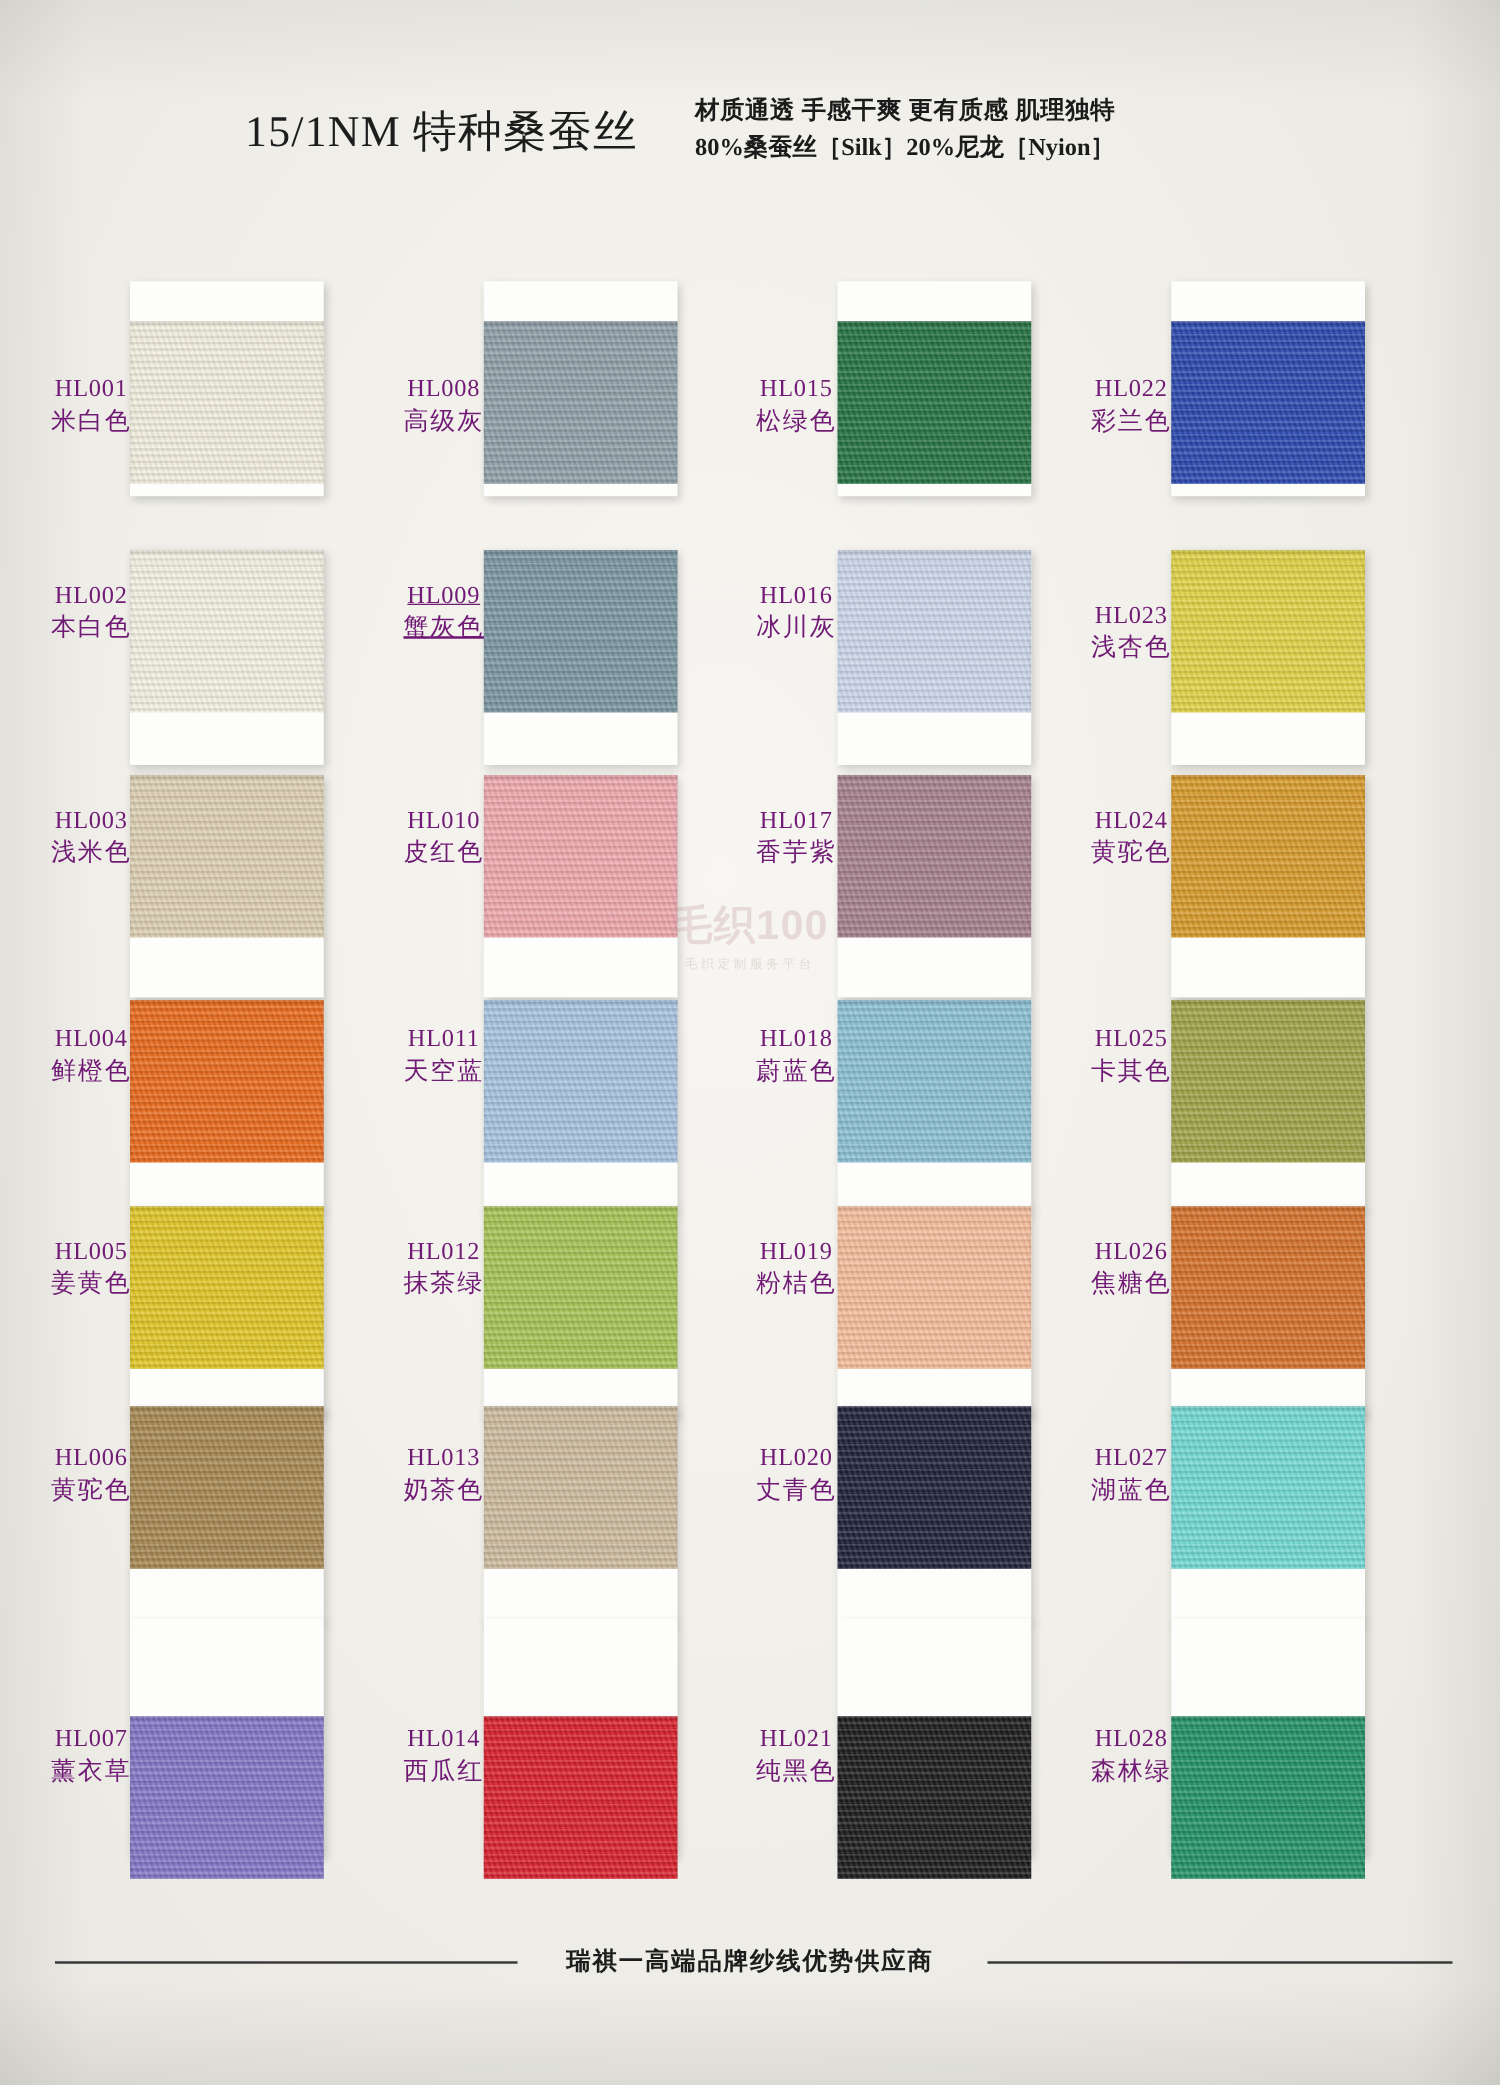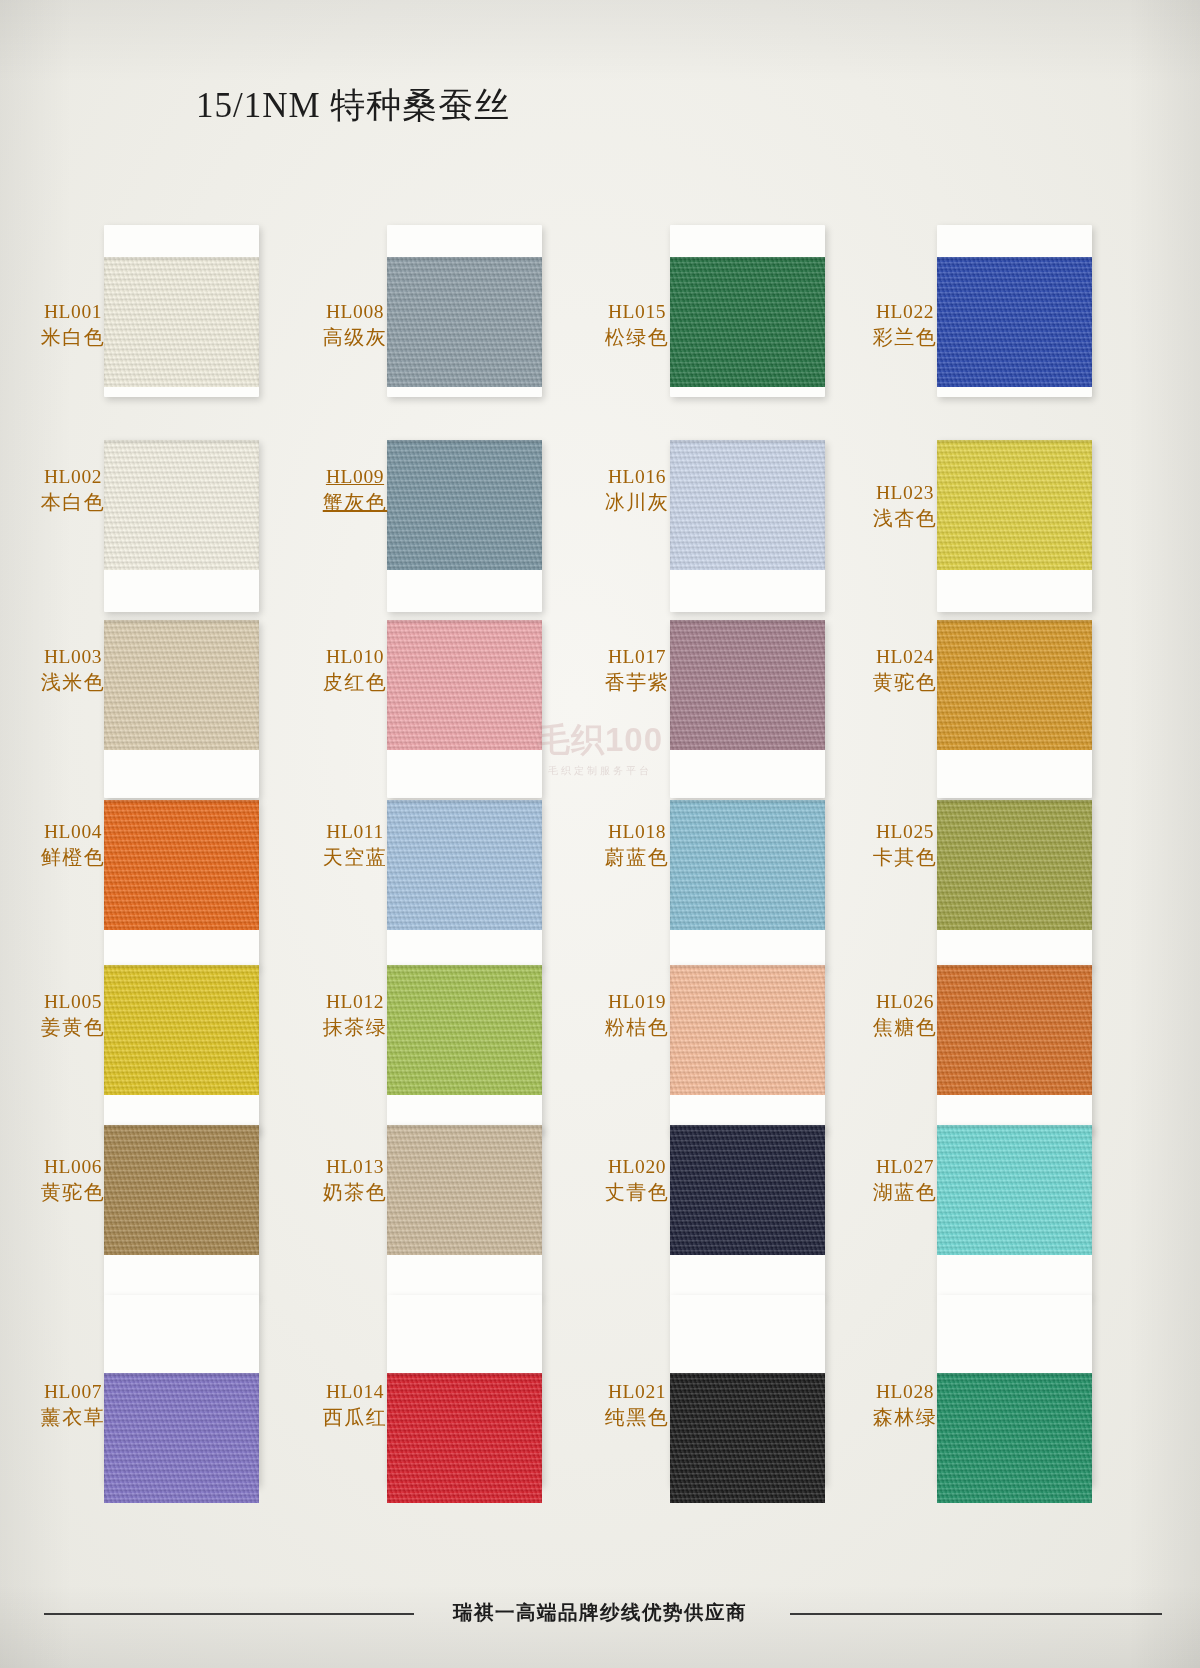--- a/index.html
+++ b/index.html
@@ -67,58 +67,62 @@
         rgba(255,255,255,.13) 0px,
         rgba(255,255,255,.13) 1.4px,
         rgba(0,0,0,.07) 2.8px,
         rgba(0,0,0,.07) 4.2px);
     opacity:.7;
   }
   .swatch.sh-top{box-shadow:inset 0 2px 3px rgba(0,0,0,.12);}
 
   .lbl{
     position:absolute;width:130px;text-align:center;
-    color:#a16207;line-height:1.28;
+    color:#701a75;line-height:1.28;
   }
   .lbl .code{font-size:19.5px;letter-spacing:.6px;display:block;}
   .lbl .cname{font-size:20px;letter-spacing:1.5px;display:block;}
 
   
   #watermark{
     position:absolute;left:480px;top:718px;width:240px;height:60px;
     opacity:.30;pointer-events:none;text-align:center;
   }
   #watermark .wm-main{
     font-size:33px;color:#c49a9a;letter-spacing:1px;
     font-family:"Liberation Sans",sans-serif;font-weight:700;
   }
   #watermark .wm-sub{
     font-size:10px;color:#b59a9a;letter-spacing:3px;margin-top:1px;
     font-family:"Liberation Sans",sans-serif;
   }
 
   
-  #footer{position:absolute;left:0;top:1596px;width:1200px;height:40px;}
+  #footer{position:absolute;left:0;top:1552px;width:1200px;height:40px;}
   #footer .rule{
     position:absolute;top:17px;height:2px;background:#3a3a3a;
   }
   #footer .rule.left{left:44px;width:370px;}
   #footer .rule.right{left:790px;width:372px;}
   #footer .ftext{
     position:absolute;left:0;top:3px;width:1200px;text-align:center;
     font-size:19.5px;color:#1d1d1d;letter-spacing:1.5px;font-weight:700;
   }
 </style>
 </head>
 <body>
 
 <div class="paper"></div>
 
 <div id="header">
   <div id="title">15/1NM 特种桑蚕丝</div>
+  <div id="specs">
+    <div class="line1">材质通透  手感干爽  更有质感  肌理独特</div>
+    <div class="line2">80%桑蚕丝［Silk］20%尼龙［Nyion］</div>
+  </div>
 </div>
 
 <div id="grid">
     <div class="col" style="left: 104px;">
       <div class="card" style="top: 0px; height: 172px;">
         <div class="swatch sh-top" style="top: 32px; background: rgb(242, 239, 223);"></div>
       </div>
       <div class="lbl" style="top: 75px; left: -96px;">
         <span class="code">HL001</span>
         <span class="cname">米白色</span>

